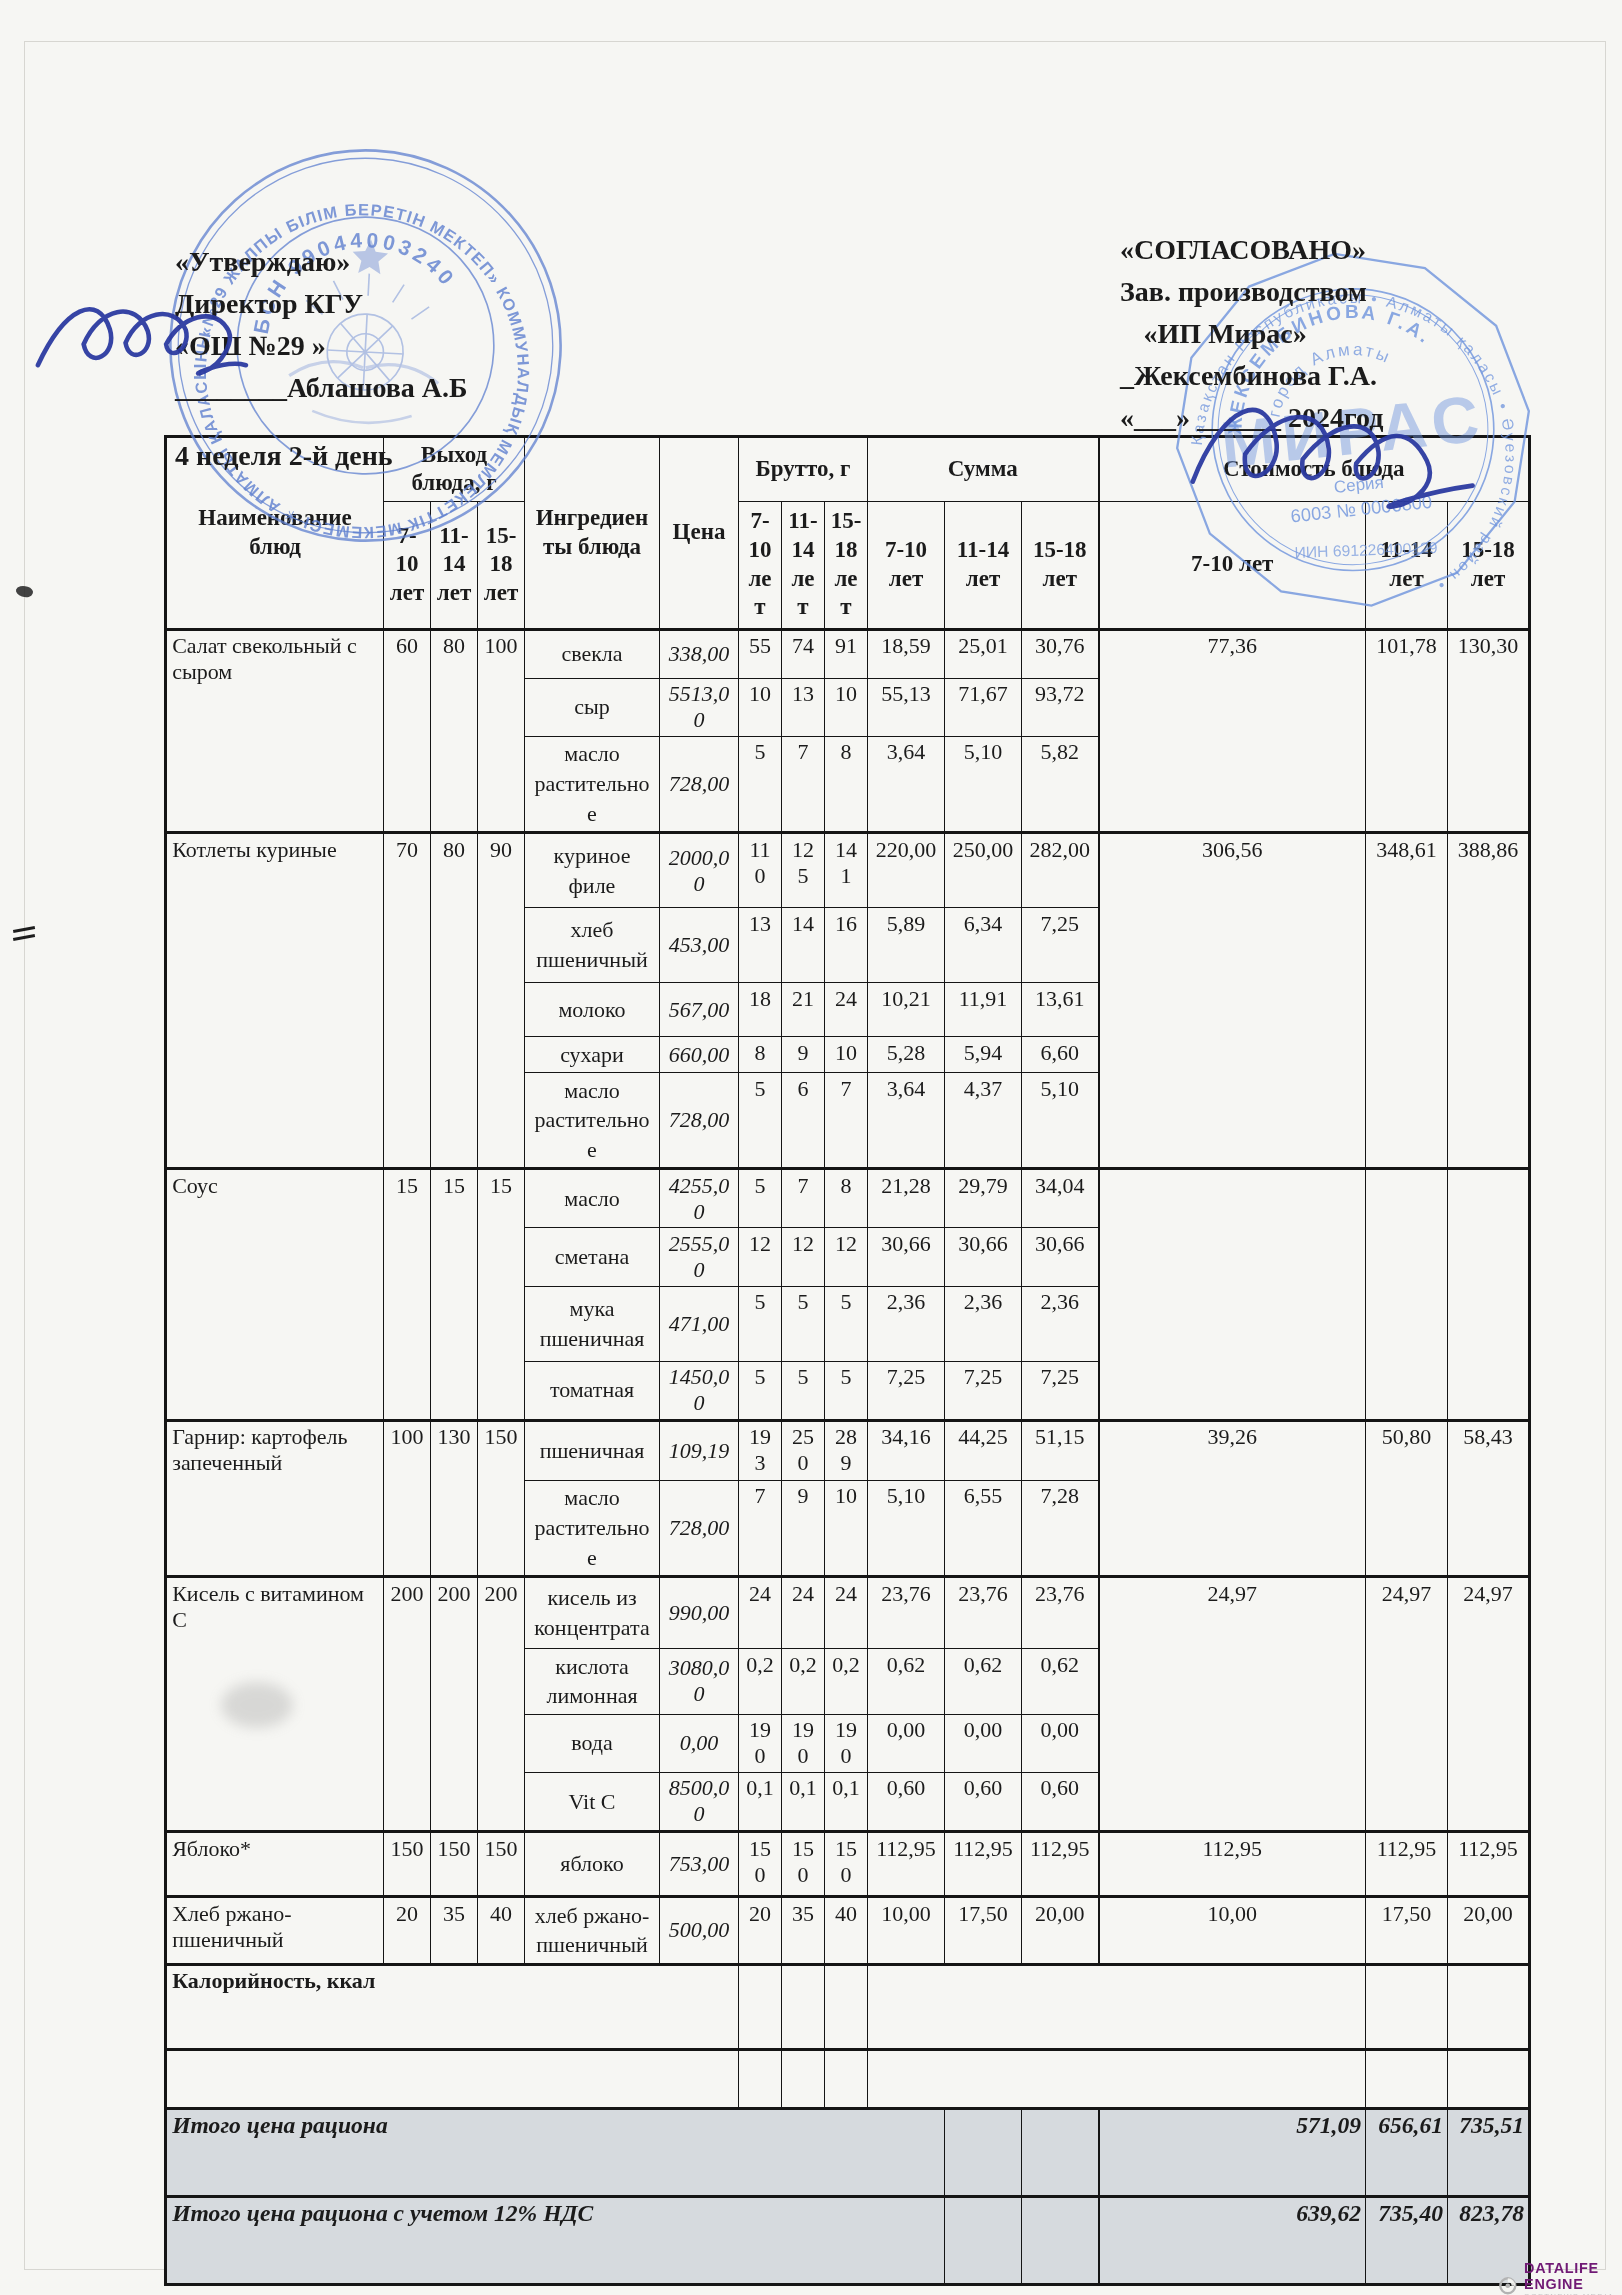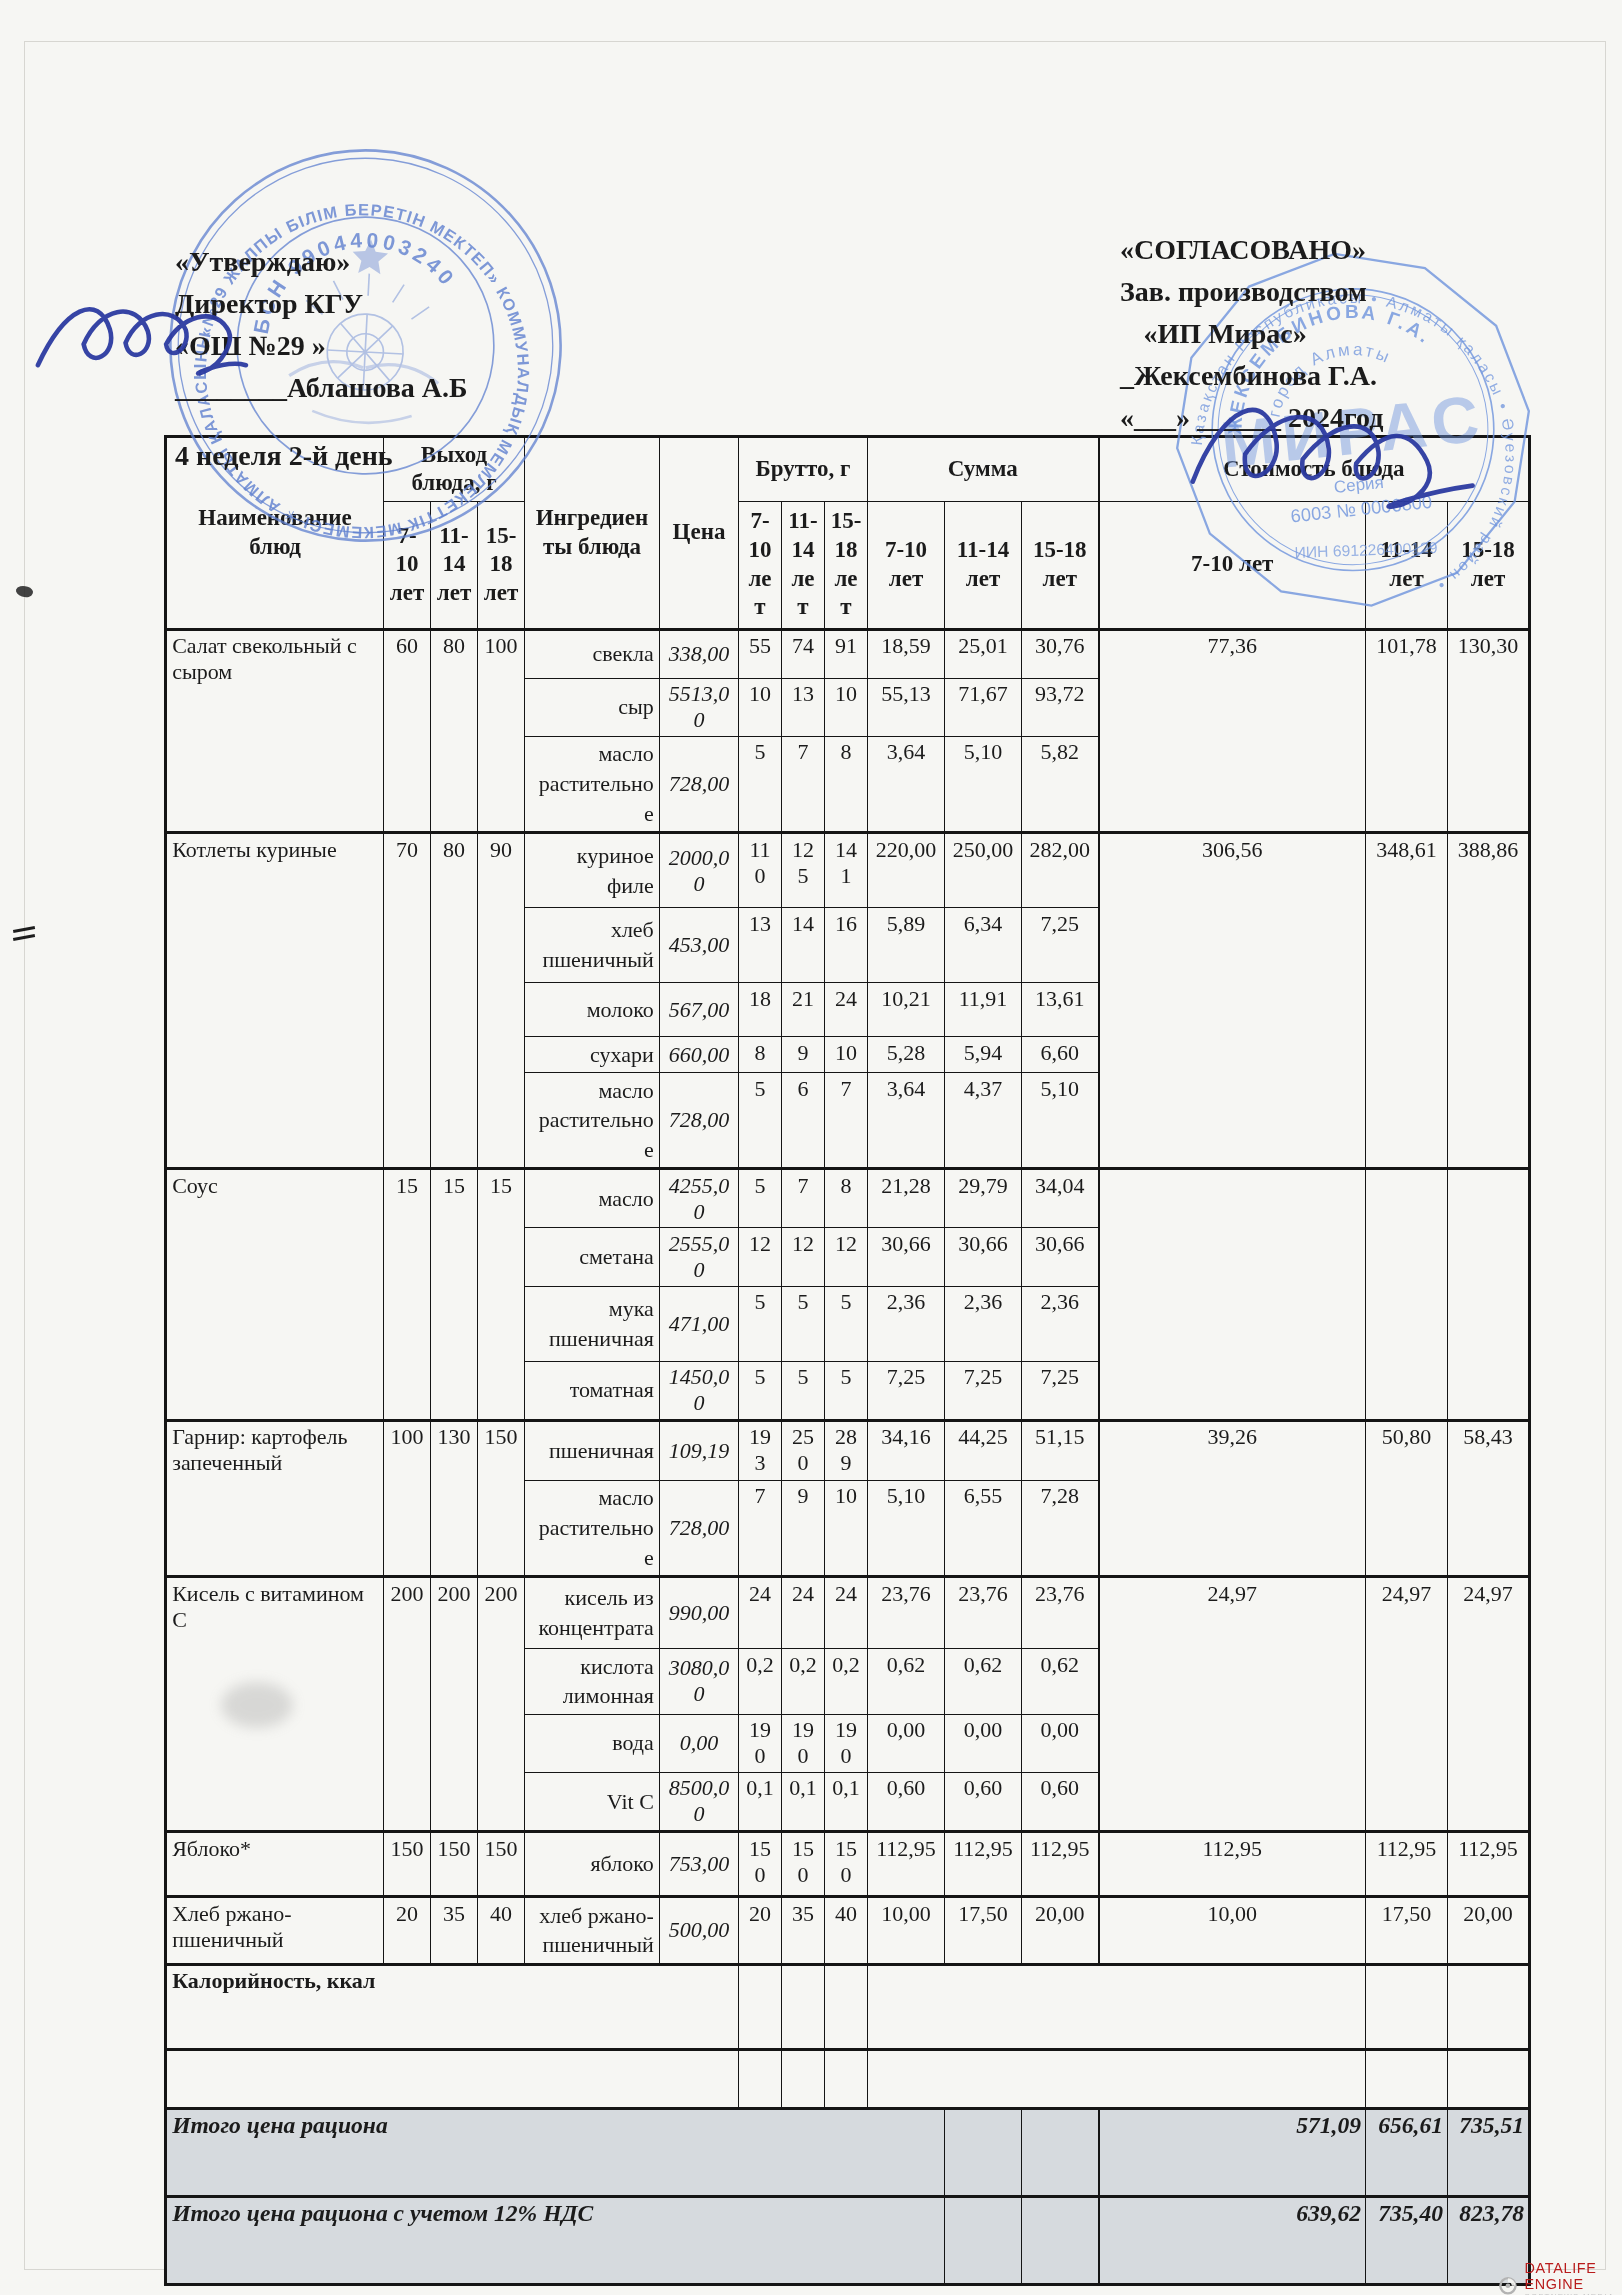--- a/index.html
+++ b/index.html
@@ -21,21 +21,21 @@
   .sig-left{left:26px;top:267px;}
   .sig-right{left:1177px;top:364px;}
   
   .table-wrap{position:absolute;left:164px;top:435px;z-index:2;}
   table{border-collapse:collapse;table-layout:fixed;width:1361px;border:3.3px solid #151515;}
   th,td{border:1.3px solid #151515;padding:2.6px 5.2px;font-size:22px;overflow:hidden;word-wrap:break-word;}
   thead{border-bottom:3.9px solid #151515;}
   th{font-weight:bold;text-align:center;vertical-align:middle;font-size:23px;line-height:1.25;}
   td.name{vertical-align:top;text-align:left;}
   td.out{vertical-align:top;text-align:center;}
-  td.ing{vertical-align:middle;text-align:right;line-height:1.35;}
+  td.ing{vertical-align:middle;text-align:center;line-height:1.35;}
   td.price{vertical-align:middle;text-align:center;font-style:italic;}
   td.num{vertical-align:top;text-align:center;}
   td.cost{vertical-align:top;text-align:center;font-family:Liberation Serif, serif;}
   td.costL,th.costL{border-left-width:2.6px;}
   tr.block td{border-top-width:3.3px;}
   td.klabel{font-weight:bold;vertical-align:top;text-align:left;}
   tr.total{background:#d6dade;}
   tr.total td{border-top-width:3.3px;}
   td.tlabel{font-style:italic;font-weight:bold;text-align:left;vertical-align:top;font-size:23.6px;}
   td.tval{font-style:italic;font-weight:bold;text-align:right;vertical-align:top;font-size:23.6px;padding-right:3.9px;}
@@ -44,21 +44,21 @@
         border-radius:60% 40% 55% 45%;transform:rotate(18deg);opacity:.85;z-index:5;}
   .mark-neq{position:absolute;left:13px;top:927px;width:23.6px;height:14.4px;z-index:5;}
   .mark-neq::before,.mark-neq::after{content:"";position:absolute;left:0;width:22px;height:2.6px;background:#1d1d1d;transform:rotate(-10deg);}
   .mark-neq::before{top:1.3px;} .mark-neq::after{top:9.2px;}
   .smudge{position:absolute;left:221px;top:1682px;width:72px;height:46px;background:#8a8a8a;
         border-radius:50%;filter:blur(6.5px);opacity:.28;z-index:3;}
   
   .watermark{position:absolute;left:1498px;top:2261px;display:flex;align-items:center;gap:6.5px;
         font-family:"Liberation Sans","DejaVu Sans",sans-serif;z-index:6;}
   .wm-text{display:flex;flex-direction:column;line-height:1.1;}
-  .wm-title{font-size:14.4px;font-weight:normal;color:#b91c1c;letter-spacing:0.7px;}
+  .wm-title{font-size:14.4px;font-weight:bold;color:#701a75;letter-spacing:0.7px;}
   .wm-sub{font-size:7.9px;color:#c6c6c6;letter-spacing:1.3px;}
   .stamp text{font-family:"Liberation Sans","DejaVu Sans",sans-serif;}
 </style>
 </head>
 <body>
 
 <div class="page">
   <div class="scan-border"></div>
 
   <div class="table-wrap">

